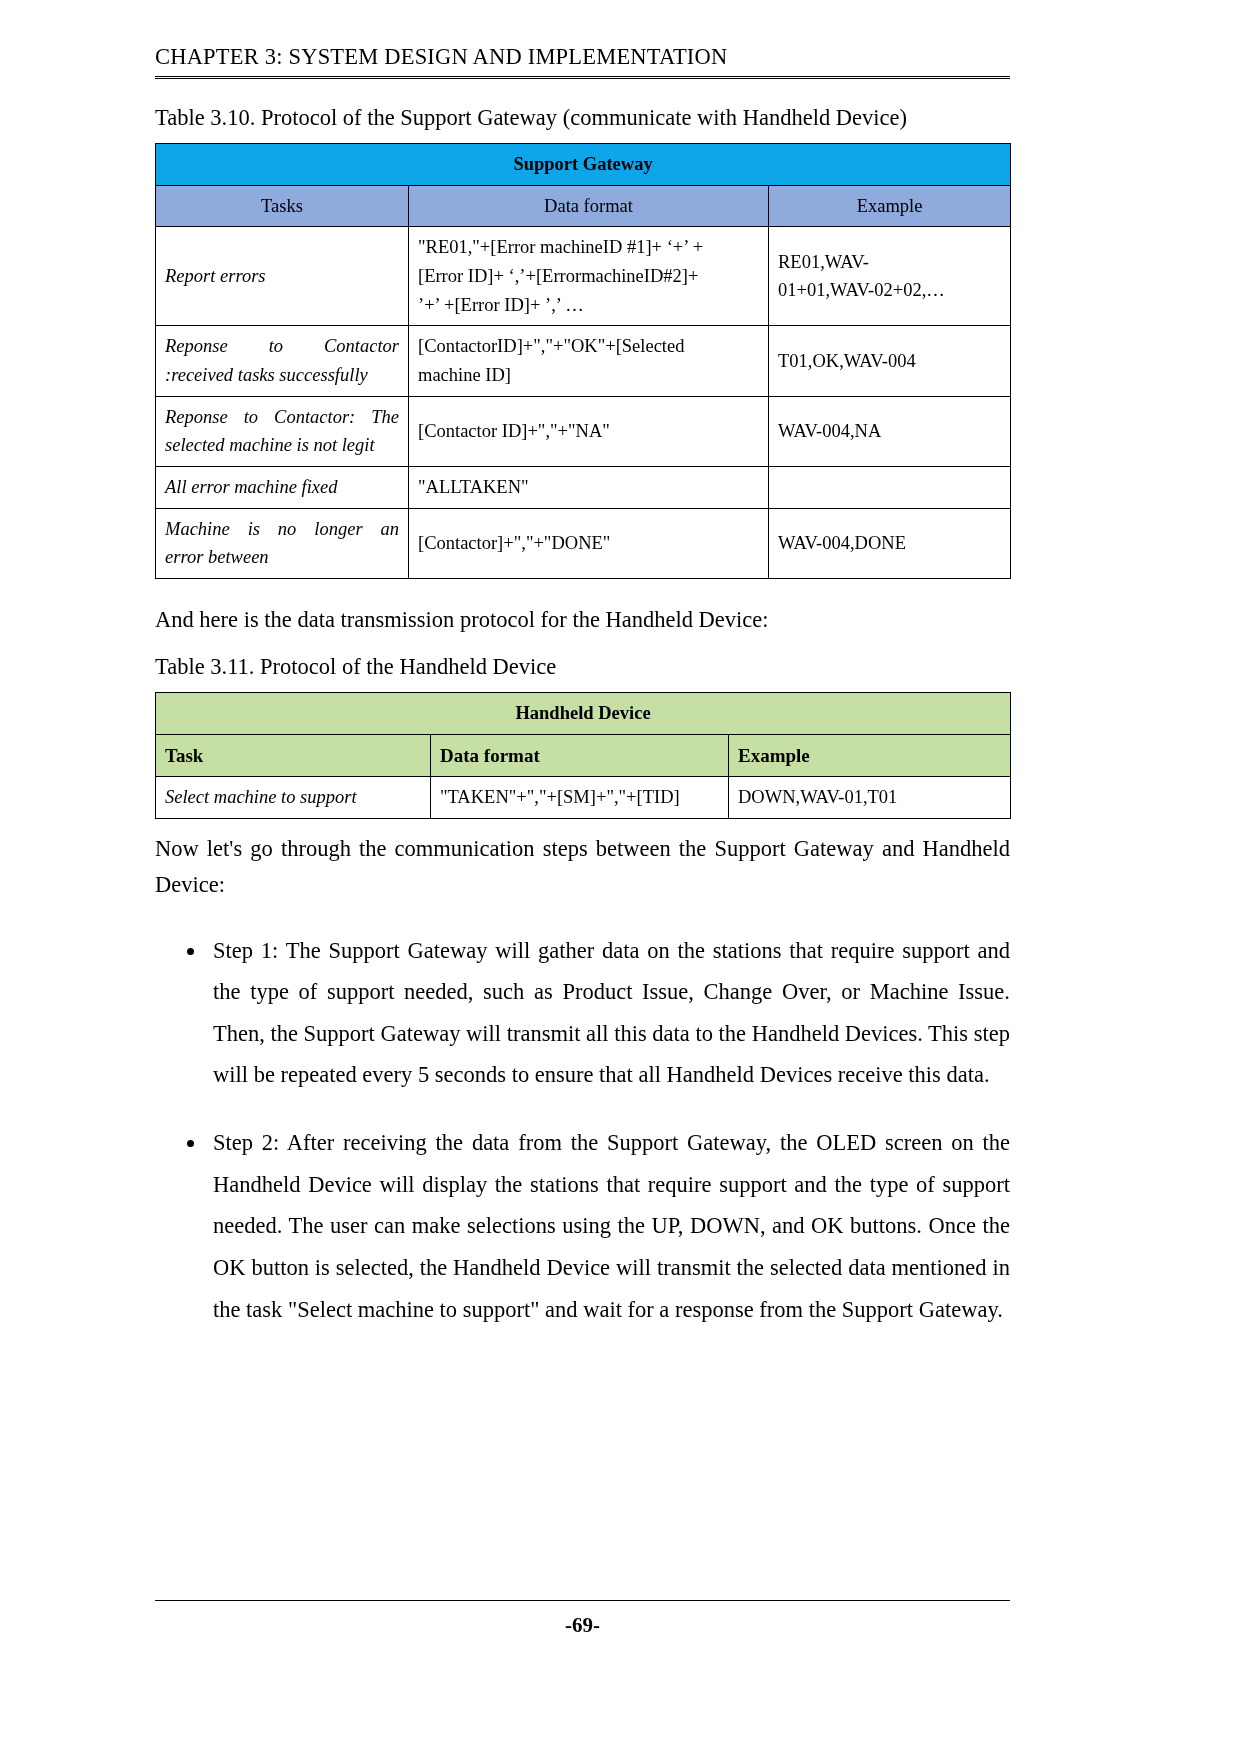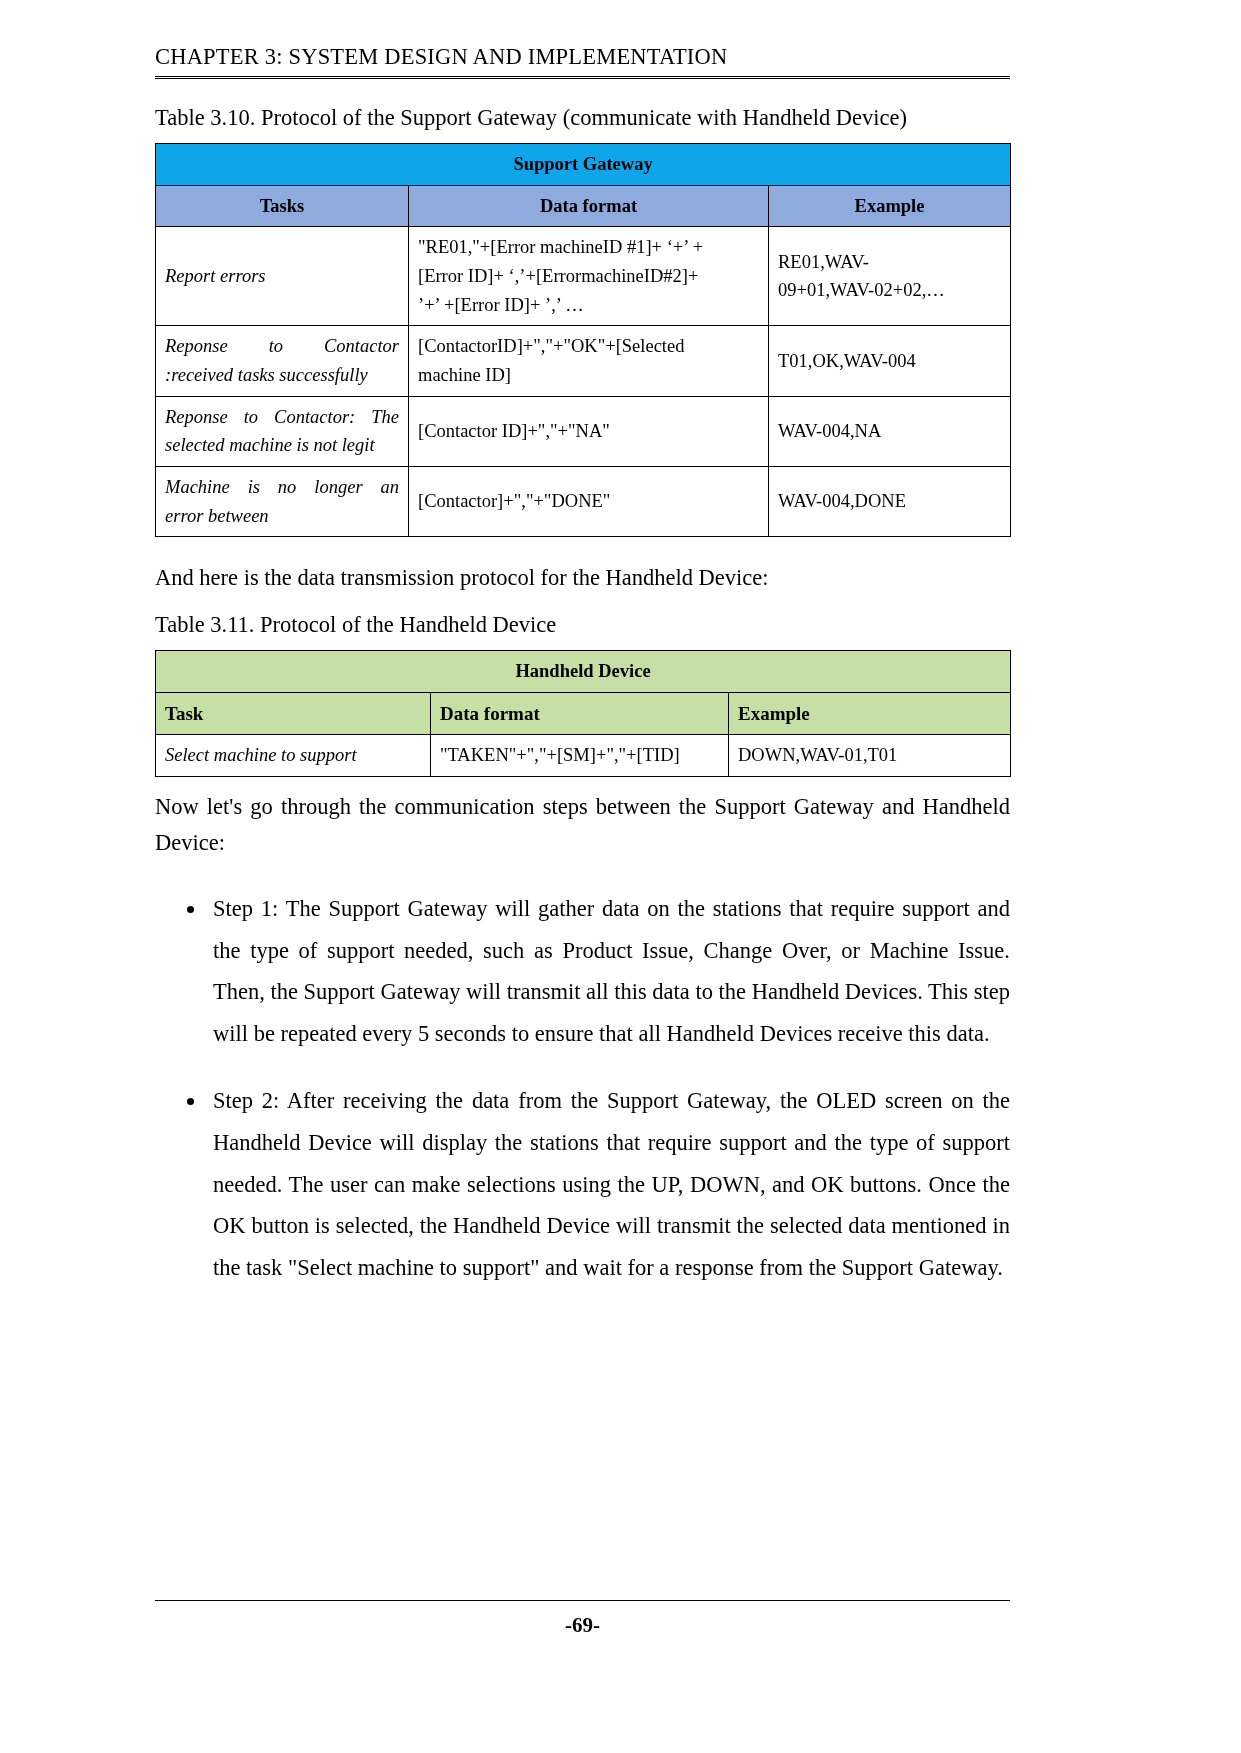--- a/index.html
+++ b/index.html
@@ -54,21 +54,21 @@
     vertical-align: middle;
     line-height: 1.55;
   }
   .title-row td {
     text-align: center;
     font-weight: bold;
     font-size: 19px;
   }
   .hdr-row td {
     text-align: center;
-    font-weight: bold;
+    font-weight: normal;
     font-size: 19px;
   }
   .gw-title { background: #0ea5e9; }
   .gw-hdr   { background: #8faadc; }
   .hh-title { background: #c5dfa4; }
   .hh-hdr   { background: #c5dfa4; }
   .task-cell {
     font-style: italic;
     text-align: justify;
     text-align-last: justify;
@@ -155,21 +155,21 @@
 
         <tr>
           <td class="task-cell nojust">Report errors</td>
           <td class="fmt-cell">
             <span class="cell-line">"RE01,"+[Error machineID #1]+ ‘+’ +</span>
             <span class="cell-line">[Error ID]+ ‘,’+[ErrormachineID#2]+</span>
             <span class="cell-line">’+’ +[Error ID]+ ’,’ …</span>
           </td>
           <td class="ex-cell">
             <span class="cell-line">RE01,WAV-</span>
-            <span class="cell-line">09+01,WAV-02+02,…</span>
+            <span class="cell-line">01+01,WAV-02+02,…</span>
           </td>
         </tr>
 
         <tr>
           <td class="task-cell">
             <span class="cell-line">Reponse to Contactor</span>
             <span class="cell-line nojust" style="text-align:left;text-align-last:left;">:received tasks successfully</span>
           </td>
           <td class="fmt-cell">
             <span class="cell-line">[ContactorID]+","+"OK"+[Selected</span>
@@ -180,20 +180,25 @@
 
         <tr>
           <td class="task-cell">
             <span class="cell-line">Reponse to Contactor: The</span>
             <span class="cell-line" style="text-align:left;text-align-last:left;">selected machine is not legit</span>
           </td>
           <td class="fmt-cell">[Contactor ID]+","+"NA"</td>
           <td class="ex-cell">WAV-004,NA</td>
         </tr>
 
+        <tr>
+          <td class="task-cell nojust">All error machine fixed</td>
+          <td class="fmt-cell">"ALLTAKEN"</td>
+          <td class="ex-cell"></td>
+        </tr>
 
         <tr>
           <td class="task-cell">
             <span class="cell-line">Machine is no longer an</span>
             <span class="cell-line" style="text-align:left;text-align-last:left;">error between</span>
           </td>
           <td class="fmt-cell">[Contactor]+","+"DONE"</td>
           <td class="ex-cell">WAV-004,DONE</td>
         </tr>
       </tbody>

